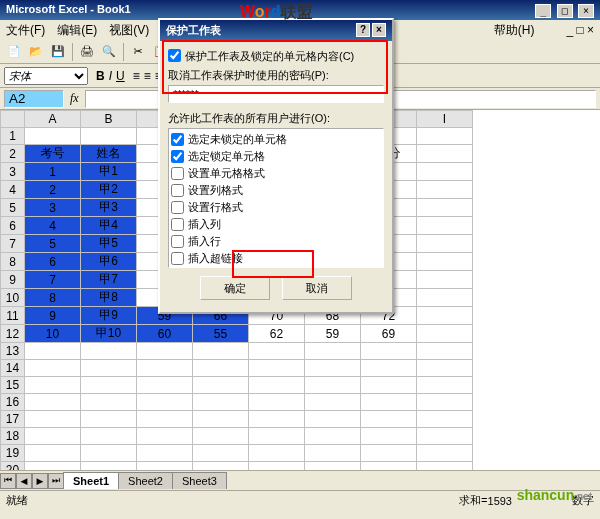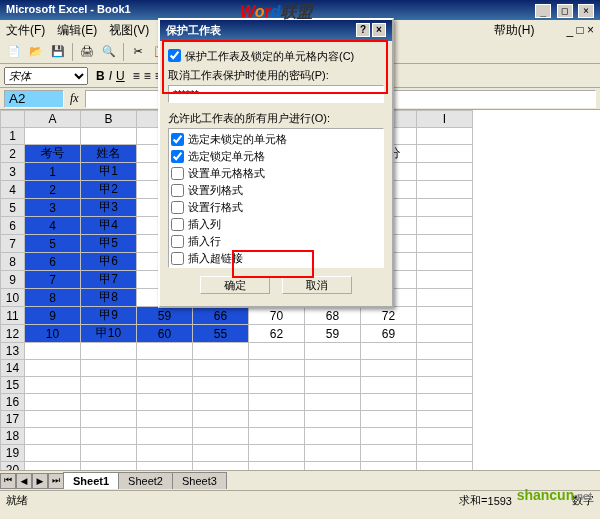--- a/index.html
+++ b/index.html
@@ -36,24 +36,24 @@
 .dialog { position: absolute; top: 18px; left: 158px; width: 236px; background: #ece9d8; border: 2px outset #fff; box-shadow: 2px 2px 4px rgba(0,0,0,0.4); z-index: 100; }
 .dialog .dlg-title { background: linear-gradient(#0a246a, #3a6ea5); color: #fff; padding: 3px 6px; font-weight: bold; font-size: 11px; display: flex; }
 .dialog .dlg-title .t { flex: 1; }
 .dialog .dlg-title .x { background: #d4d0c8; color: #000; width: 14px; height: 14px; text-align: center; line-height: 12px; border: 1px solid #fff; font-size: 10px; }
 .dialog .dlg-body { padding: 8px; }
 .dialog .chk { display: flex; align-items: flex-start; gap: 4px; margin-bottom: 4px; font-size: 11px; }
 .dialog .pwd { width: 100%; border: 1px inset #fff; height: 18px; background: #fff; padding: 0 4px; font-size: 11px; margin-bottom: 8px; }
 .dialog .permlist { width: 100%; height: 140px; border: 1px inset #fff; background: #fff; overflow-y: auto; padding: 2px; font-size: 11px; }
 .dialog .permlist .perm { display: flex; align-items: center; gap: 4px; padding: 1px 0; }
 .dialog .dlg-btns { text-align: center; padding: 8px 0 4px; }
-.dialog .dlg-btns button { width: 70px; height: 18px; margin: 0 4px; background: #ece9d8; border: 1px outset #fff; font-size: 11px; }
+.dialog .dlg-btns button { width: 70px; height: 24px; margin: 0 4px; background: #ece9d8; border: 1px outset #fff; font-size: 11px; }
 .redbox1 { position: absolute; border: 2px solid red; top: 40px; left: 162px; width: 226px; height: 54px; z-index: 200; pointer-events: none; }
 .redbox2 { position: absolute; border: 2px solid red; top: 250px; left: 232px; width: 82px; height: 28px; z-index: 200; pointer-events: none; }
-.watermark { position: absolute; top: 2px; left: 240px; font-size: 16px; font-weight: bold; z-index: 300; font-style: italic; }
+.watermark { position: absolute; top: 2px; left: 240px; font-size: 16px; font-weight: bold; z-index: 300; }
 .watermark .r { color: #e00; } .watermark .o { color: #f80; } .watermark .b { color: #06c; }
 .watermark2 { position: absolute; bottom: 16px; right: 8px; z-index: 300; font-size: 14px; font-weight: bold; }
 .watermark2 .s { color: #6a0; } .watermark2 .d { color: #888; font-size: 10px; }
 </style>
 </head>
 <body>
 
 <div class="titlebar">
   <span class="title">Microsoft Excel - Book1</span>
   <div class="btns">

